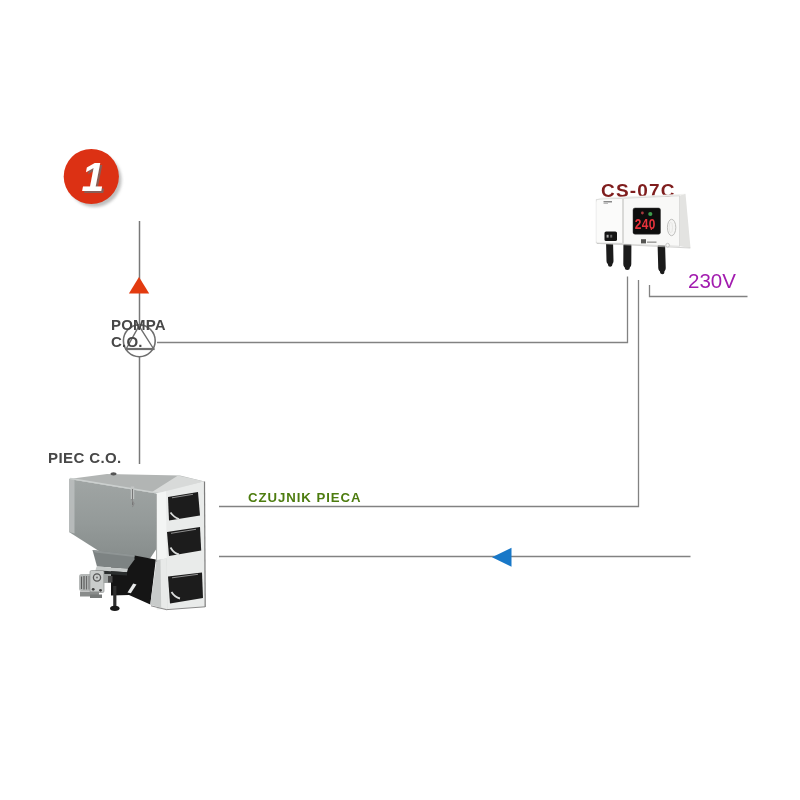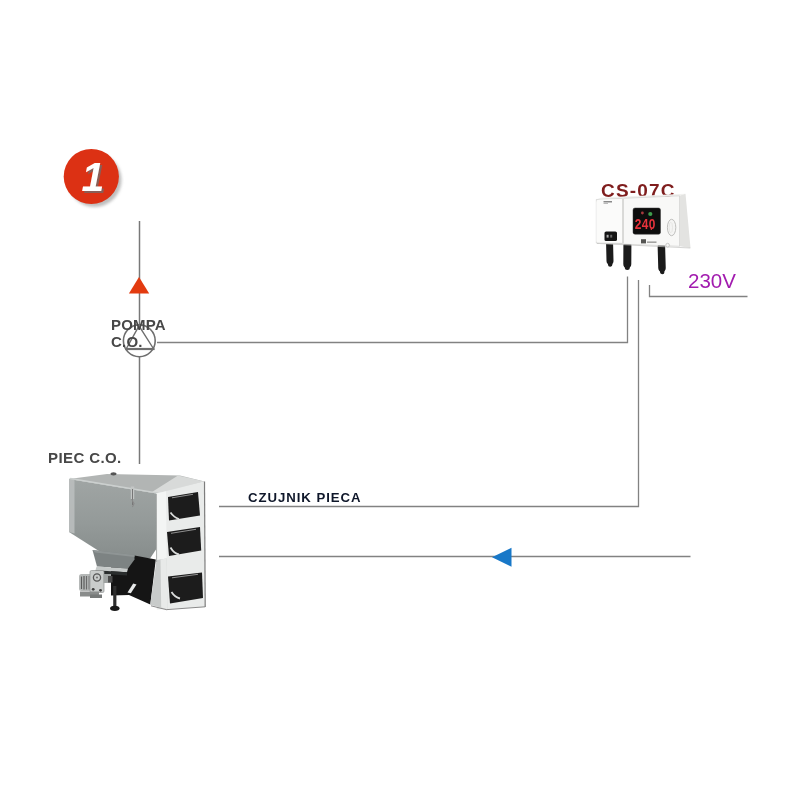--- a/index.html
+++ b/index.html
@@ -45,21 +45,21 @@
       </filter>
     </defs>
   <circle cx="39.5" cy="40" r="27" fill="#9b9b9b" opacity="0.65" filter="url(#bsh)"></circle>
   <circle cx="36.3" cy="36.5" r="27.6" fill="#dc3114"></circle>
   <text x="40" y="52.5" font-size="41" font-style="italic" font-weight="bold" fill="#6e6e6e" text-anchor="middle" font-family="Liberation Sans, sans-serif" opacity="0.75">1</text>
   <text x="38" y="50.5" font-size="41" font-style="italic" font-weight="bold" fill="#ffffff" text-anchor="middle" font-family="Liberation Sans, sans-serif">1</text>
 </svg>
 
 <div class="abs lbl" style="left:81px;top:316px;font-size:15px;line-height:17px;letter-spacing:0.2px;margin-left:30px;">POMPA<br>C.O.</div>
 <div class="abs lbl" style="left:48px;top:449px;font-size:15px;letter-spacing:0.4px;">PIEC C.O.</div>
-<div class="abs" style="left:248px;top:490px;font-size:13.2px;color:#0f172a;letter-spacing:0.95px;font-weight:bold;">CZUJNIK PIECA</div>
+<div class="abs" style="left:248px;top:490px;font-size:13.2px;color:#4d7c0f;letter-spacing:0.95px;font-weight:bold;">CZUJNIK PIECA</div>
 <div class="abs" style="left:601px;top:172px;font-size:19px;color:#7f1d1d;font-weight:bold;letter-spacing:1.2px;margin-top:8px;">CS-07C</div>
 <div class="abs" style="left:688px;top:269px;font-size:20.5px;color:#a21caf;">230V</div>
 
 <svg class="abs" style="left:590px;top:190px" width="110" height="100" viewBox="0 0 110 100">
   <g transform="translate(-590,-190)">
 
     <g stroke="#1b1b1b" stroke-linecap="round" fill="none">
       <line x1="609.6" y1="244" x2="610" y2="261" stroke-width="7"></line>
       <line x1="627.4" y1="245" x2="627.3" y2="264" stroke-width="8"></line>
       <line x1="661.4" y1="247" x2="662" y2="268" stroke-width="7.5"></line>

